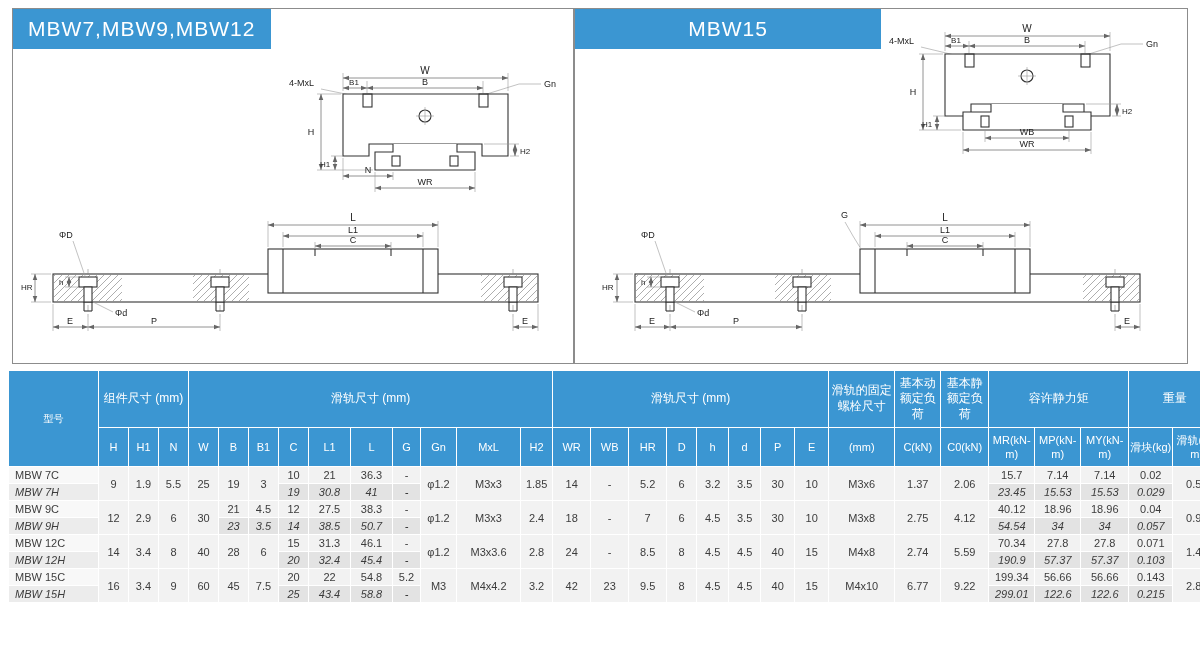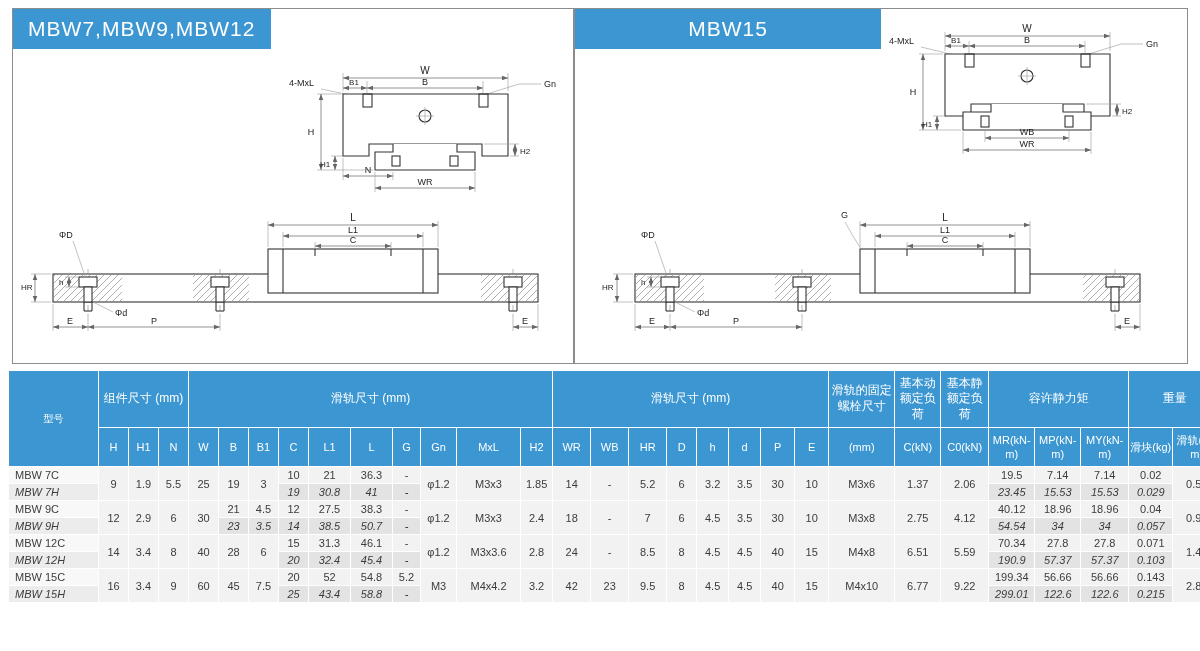--- a/index.html
+++ b/index.html
@@ -391,21 +391,21 @@
           <td rowspan="2">-</td>
           <td rowspan="2">5.2</td>
           <td rowspan="2">6</td>
           <td rowspan="2">3.2</td>
           <td rowspan="2">3.5</td>
           <td rowspan="2">30</td>
           <td rowspan="2">10</td>
           <td rowspan="2">M3x6</td>
           <td rowspan="2">1.37</td>
           <td rowspan="2">2.06</td>
-          <td>19.5</td>
+          <td>15.7</td>
           <td>7.14</td>
           <td>7.14</td>
           <td>0.02</td>
           <td rowspan="2">0.51</td>
         </tr>
         <tr class="even">
           <td class="model">MBW 7H</td>
           <td>19</td>
           <td>30.8</td>
           <td>41</td>
@@ -477,21 +477,21 @@
           <td rowspan="2">2.8</td>
           <td rowspan="2">24</td>
           <td rowspan="2">-</td>
           <td rowspan="2">8.5</td>
           <td rowspan="2">8</td>
           <td rowspan="2">4.5</td>
           <td rowspan="2">4.5</td>
           <td rowspan="2">40</td>
           <td rowspan="2">15</td>
           <td rowspan="2">M4x8</td>
-          <td rowspan="2">6.51</td>
+          <td rowspan="2">2.74</td>
           <td rowspan="2">5.59</td>
           <td>70.34</td>
           <td>27.8</td>
           <td>27.8</td>
           <td>0.071</td>
           <td rowspan="2">1.49</td>
         </tr>
         <tr class="even">
           <td class="model">MBW 12H</td>
           <td>20</td>
@@ -505,21 +505,21 @@
         </tr>
         <tr class="odd">
           <td class="model">MBW 15C</td>
           <td rowspan="2">16</td>
           <td rowspan="2">3.4</td>
           <td rowspan="2">9</td>
           <td rowspan="2">60</td>
           <td rowspan="2">45</td>
           <td rowspan="2">7.5</td>
           <td>20</td>
-          <td>52</td>
+          <td>22</td>
           <td>54.8</td>
           <td>5.2</td>
           <td rowspan="2">M3</td>
           <td rowspan="2">M4x4.2</td>
           <td rowspan="2">3.2</td>
           <td rowspan="2">42</td>
           <td rowspan="2">23</td>
           <td rowspan="2">9.5</td>
           <td rowspan="2">8</td>
           <td rowspan="2">4.5</td>

